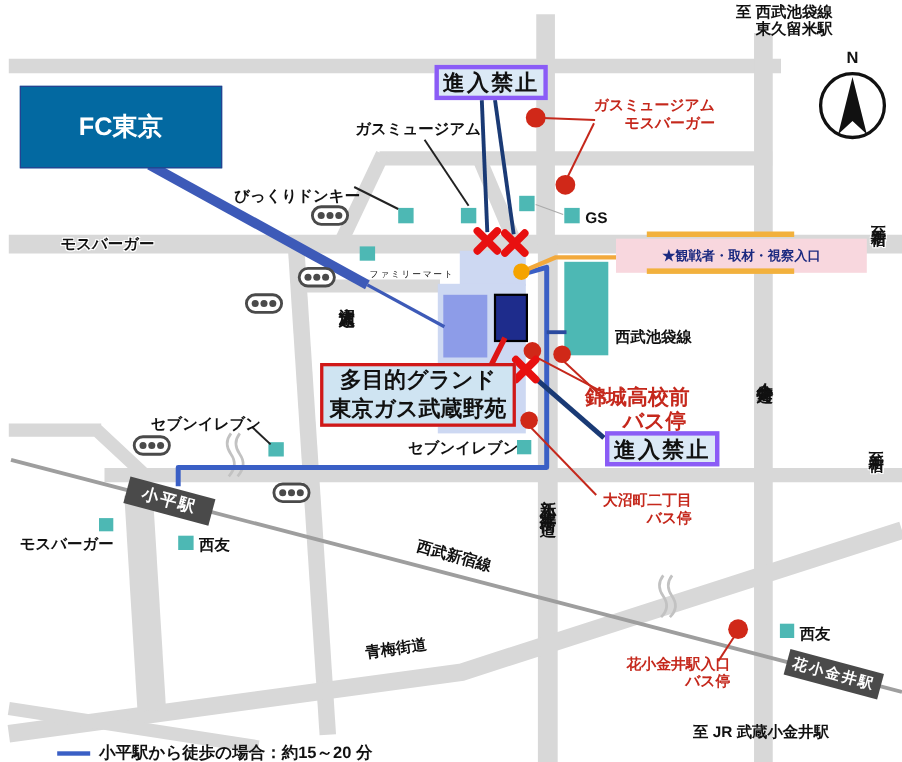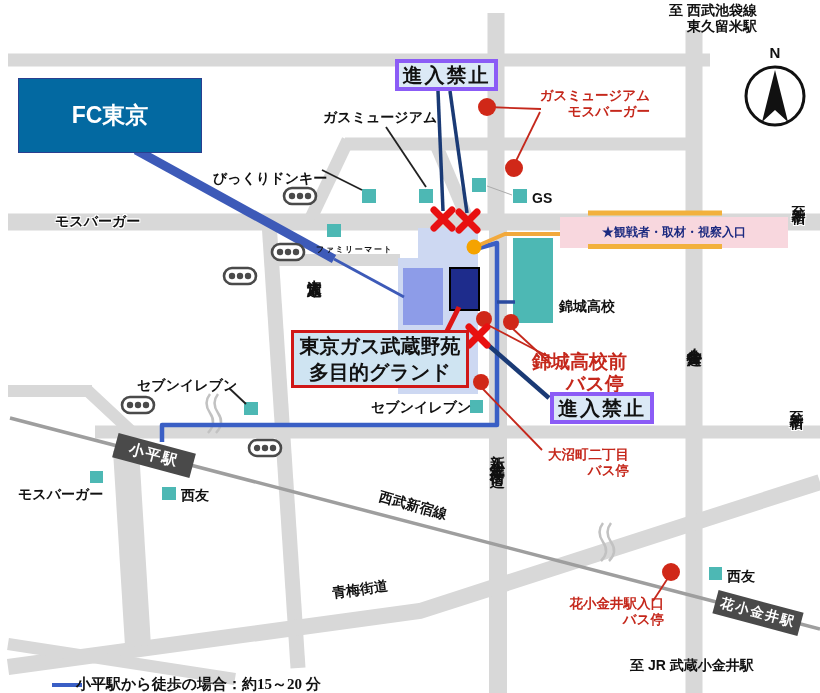--- a/index.html
+++ b/index.html
@@ -182,22 +182,22 @@
     <span>進入禁止</span>
   </div>
 
   <div class="box pink-box">
     <span>★観戦者・取材・視察入口</span>
   </div>
   <div class="yellow-under" style="left:588px;top:244px;width:134px;height:5px;"></div>
 
   <div class="box gas-box">
     <div>
+      <div>多目的グランド</div>
       <div>東京ガス武蔵野苑</div>
-      <div>多目的グランド</div>
     </div>
   </div>
 
   <div class="station rot15" style="left:114px;top:443px;width:80px;height:25px;font-size:15px;">
     <span>小平駅</span>
   </div>
   <div class="station rot15" style="left:714px;top:601px;width:88px;height:24px;font-size:13.5px;">
     <span>花小金井駅</span>
   </div>
 
@@ -212,22 +212,22 @@
   <div class="lbl halo" style="left:55px;top:213px;font-size:14px;">モスバーガー</div>
   <div class="lbl vert" style="left:686px;top:336px;font-size:15px;letter-spacing:1px;">小金井街道</div>
   <div class="lbl vert" style="left:489px;top:442px;font-size:15px;letter-spacing:4px;">新小金井街道</div>
   <div class="lbl vert" style="left:306px;top:268px;font-size:15px;letter-spacing:1px;z-index:5;">大沼大通り</div>
   <div class="lbl halo" style="left:378px;top:497px;font-size:14px;transform:rotate(15.5deg);">西武新宿線</div>
   <div class="lbl halo" style="left:332px;top:581px;font-size:14px;transform:rotate(-8deg);">青梅街道</div>
 
   <div class="lbl" style="left:213px;top:152px;font-size:14px;margin-top:18px;">びっくりドンキー</div>
   <div class="lbl" style="left:323px;top:109px;font-size:14px;">ガスミュージアム</div>
   <div class="lbl" style="left:532px;top:190px;font-size:14px;">GS</div>
-  <div class="lbl" style="left:316px;top:245px;font-size:8px;letter-spacing:1.5px;font-weight:bold;">ファミリーマート</div>
-  <div class="lbl" style="left:559px;top:298px;font-size:14px;">錦城高校</div>
+  <div class="lbl" style="left:336px;top:245px;font-size:8px;letter-spacing:1.5px;font-weight:normal;">ファミリーマート</div>
+  <div class="lbl" style="left:559px;top:298px;font-size:14px;">西武池袋線</div>
   <div class="lbl" style="left:137px;top:377px;font-size:14px;">セブンイレブン</div>
   <div class="lbl" style="left:371px;top:399px;font-size:14px;">セブンイレブン</div>
   <div class="lbl" style="left:18px;top:486px;font-size:14px;">モスバーガー</div>
   <div class="lbl" style="left:181px;top:487px;font-size:14px;">西友</div>
   <div class="lbl" style="left:727px;top:568px;font-size:14px;">西友</div>
 
   <div class="lbl red center" style="left:528px;top:88px;width:122px;font-size:13.5px;">
     <div>ガスミュージアム</div>
     <div>モスバーガー</div>
   </div>
@@ -240,15 +240,15 @@
     <div>バス停</div>
   </div>
   <div class="lbl red center" style="left:552px;top:596px;width:112px;font-size:13.5px;">
     <div>花小金井駅入口</div>
     <div>バス停</div>
   </div>
 
   <div class="lbl" style="left:767px;top:44px;width:16px;text-align:center;font-size:15px;">N</div>
 
   <div style="position:absolute;left:52px;top:683px;width:30px;height:4px;background:#3a5fc5;z-index:10;"></div>
-  <div class="lbl" style="left:76px;top:676px;font-size:15px;font-family:Liberation Serif, serif;">小平駅から徒歩の場合：約15～20 分</div>
+  <div class="lbl" style="left:90px;top:676px;font-size:15px;">小平駅から徒歩の場合：約15～20 分</div>
 
 </div>
 
 </body></html>

